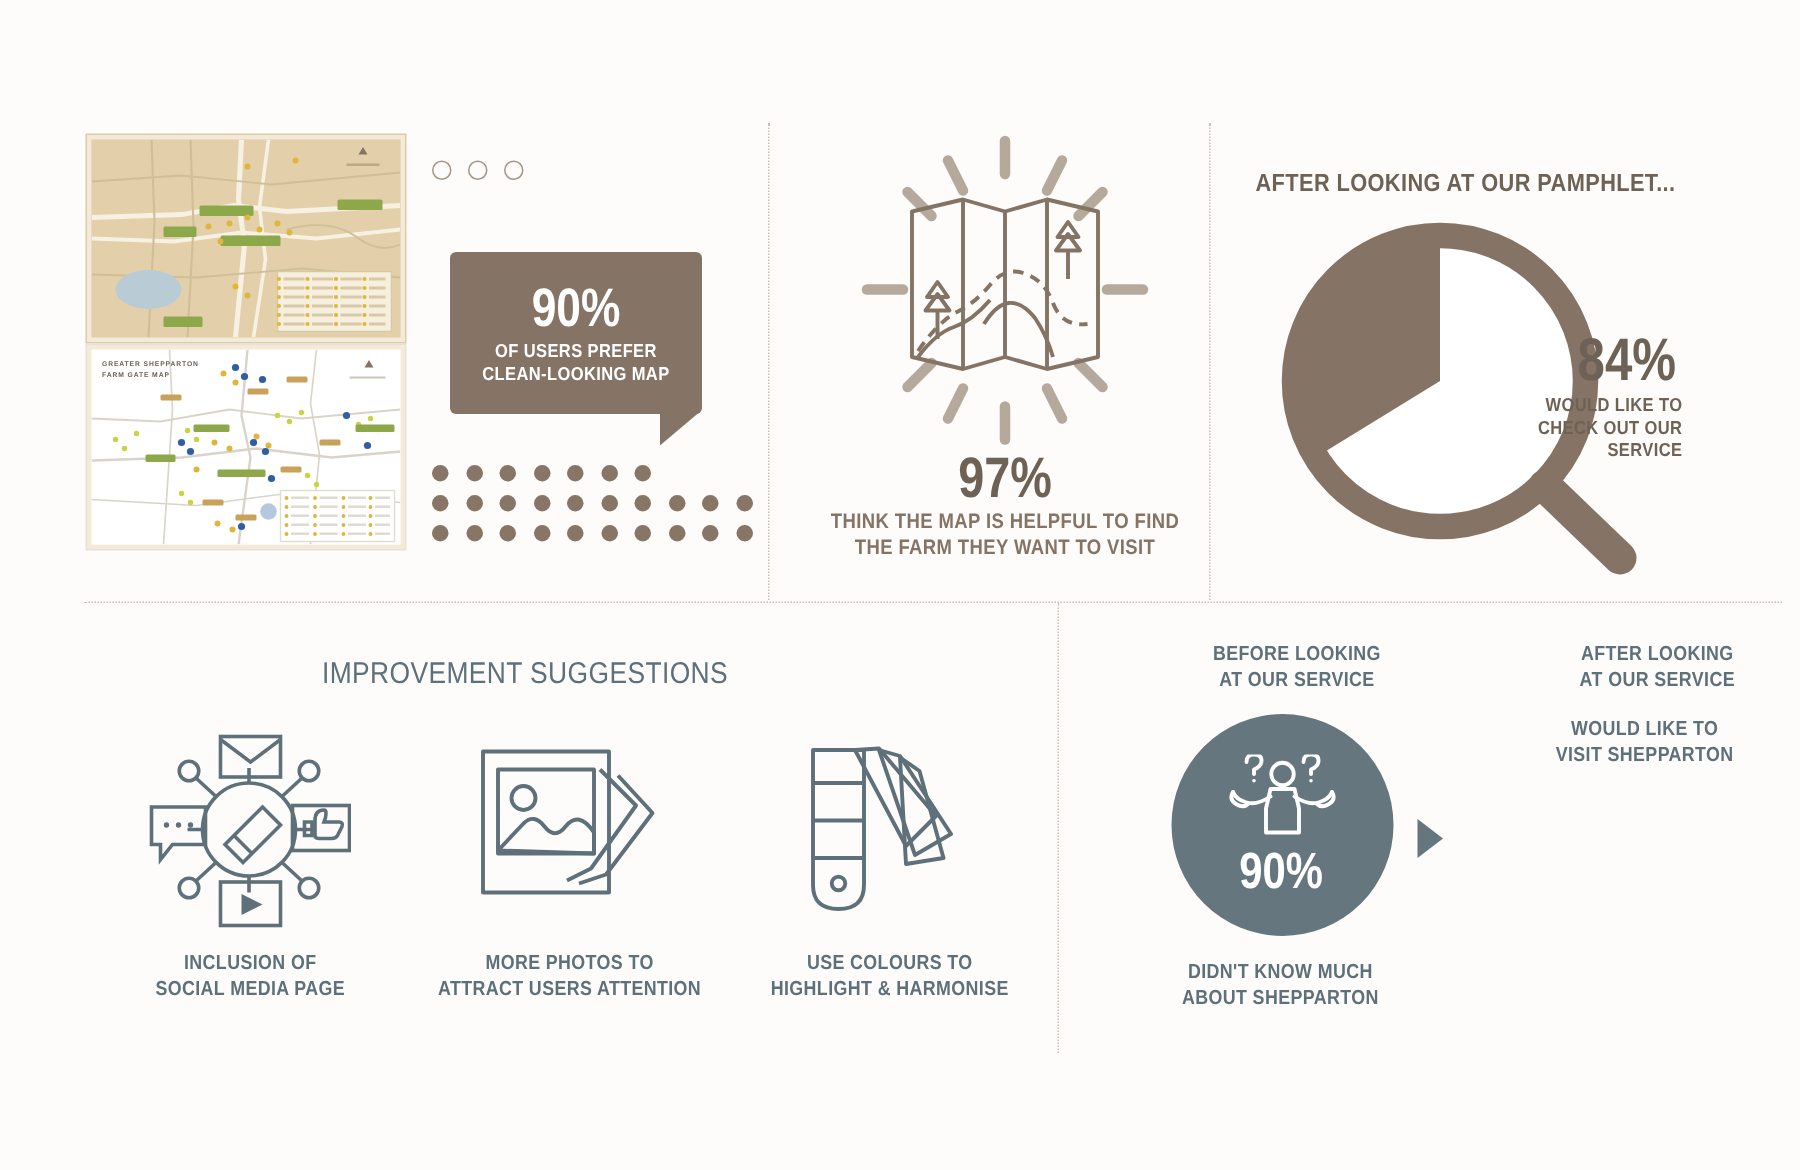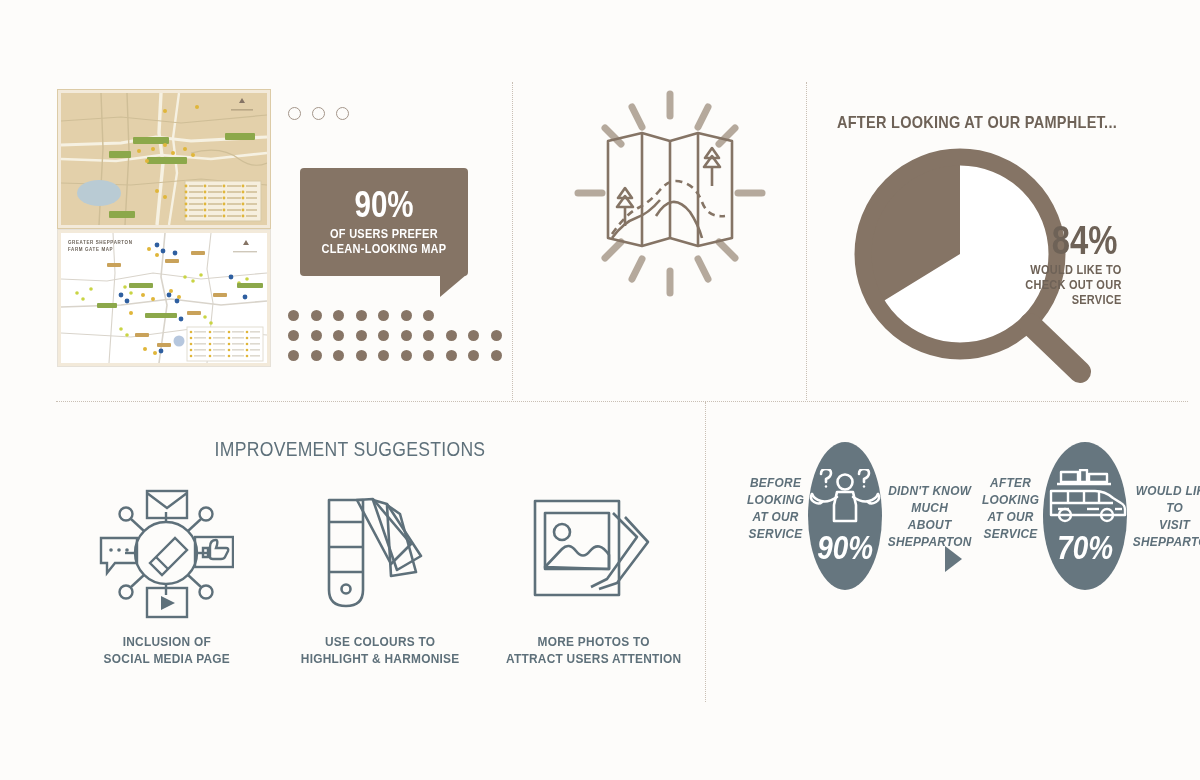--- a/index.html
+++ b/index.html
@@ -111,21 +111,21 @@
   .impr-icon { height: 135px; display: flex; align-items: center; justify-content: center; }
   .impr-label {
     margin-top: 14px; text-align: center; font-size: 13.5px; color: #5E707A; line-height: 1.25;
   }
 
   
   .ba-row {
     position: absolute; left: 728px; top: 428px; width: 450px;
     display: flex; align-items: flex-start; justify-content: center; gap: 16px;
   }
-  .ba-col { width: 186px; display: flex; flex-direction: row; align-items: center; font-style: italic; }
+  .ba-col { width: 186px; display: flex; flex-direction: column; align-items: flex-end; }
   .ba-head { text-align: center; font-size: 13.5px; color: #5E707A; line-height: 1.25; }
   .circle {
     width: 148px; height: 148px; border-radius: 50%; background: #66767F;
     margin-top: 14px; display: flex; flex-direction: column;
     align-items: center; justify-content: center; gap: 2px;
   }
   .circle .pct { font-size: 34px; color: #FFFFFF; }
   .ba-foot { margin-top: 16px; text-align: center; font-size: 13.5px; color: #5E707A; line-height: 1.25; }
   .arrow {
     width: 0; height: 0; margin-top: 118px;
@@ -434,20 +434,27 @@
             <path d="M97 121 L105 110 L113 121 Z"></path>
           </g>
           <g>
             <line x1="192" y1="80" x2="192" y2="100"></line>
             <path d="M185 72 L192 62 L199 72 Z"></path>
             <path d="M184 81 L192 70 L200 81 Z"></path>
           </g>
         </g>
       </svg>
     </div>
+    <div class="center-capt">
+      <div class="big-pct pct">97%</div>
+      <div class="cap sub">
+        <span>THINK THE MAP IS HELPFUL TO FIND</span><br>
+        <span>THE FARM THEY WANT TO VISIT</span>
+      </div>
+    </div>
   </div>
 
   <div class="right-block">
     <div class="cap right-title">AFTER LOOKING AT OUR PAMPHLET...</div>
     <div class="mag-wrap">
       <svg width="330" height="250" viewBox="0 0 330 250">
 
         <circle cx="148" cy="110" r="97" fill="#FFFFFF"></circle>
 
         <path d="M148 110 L148 13 A97 97 0 0 0 51 110 A97 97 0 0 0 65 161 Z" fill="#857465"></path>
@@ -508,51 +515,51 @@
         </svg>
       </div>
       <div class="cap impr-label">
         <span>INCLUSION OF</span><br>
         <span>SOCIAL MEDIA PAGE</span>
       </div>
     </div>
 
     <div class="impr-item">
       <div class="impr-icon">
+        <svg width="128" height="120" viewBox="0 0 128 120" fill="none" stroke="#5E707A" stroke-width="2.6" stroke-linejoin="round">
+          <path d="M96 24 L119 49 L88 90 L70 96"></path>
+          <path d="M84 20 L108 44 L78 86 L62 94"></path>
+          <rect x="6" y="8" width="84" height="94"></rect>
+          <rect x="16" y="20" width="64" height="56"></rect>
+          <circle cx="33" cy="39" r="8"></circle>
+          <path d="M16 74 L33 56 Q40 49 47 58 Q54 67 61 58 Q70 47 80 62 L80 76 Z"></path>
+        </svg>
+      </div>
+      <div class="cap impr-label">
+        <span>MORE PHOTOS TO</span><br>
+        <span>ATTRACT USERS ATTENTION</span>
+      </div>
+    </div>
+
+    <div class="impr-item">
+      <div class="impr-icon">
         <svg width="126" height="122" viewBox="0 0 126 122" fill="none" stroke="#5E707A" stroke-width="2.6" stroke-linejoin="round">
           <path d="M40 8 L56 7 L94 52 L74 72 Z"></path>
           <path d="M56 8 L70 12 L104 64 L80 78 Z"></path>
           <path d="M70 13 L83 22 L99 80 L74 84 Z"></path>
           <path d="M12 8 L46 8 L46 98 Q46 114 29 114 Q12 114 12 98 Z"></path>
           <line x1="12" y1="30" x2="46" y2="30"></line>
           <line x1="12" y1="55" x2="46" y2="55"></line>
           <line x1="12" y1="80" x2="46" y2="80"></line>
           <circle cx="29" cy="97" r="4.5"></circle>
         </svg>
       </div>
       <div class="cap impr-label">
         <span>USE COLOURS TO</span><br>
         <span>HIGHLIGHT &amp; HARMONISE</span>
-      </div>
-    </div>
-
-    <div class="impr-item">
-      <div class="impr-icon">
-        <svg width="128" height="120" viewBox="0 0 128 120" fill="none" stroke="#5E707A" stroke-width="2.6" stroke-linejoin="round">
-          <path d="M96 24 L119 49 L88 90 L70 96"></path>
-          <path d="M84 20 L108 44 L78 86 L62 94"></path>
-          <rect x="6" y="8" width="84" height="94"></rect>
-          <rect x="16" y="20" width="64" height="56"></rect>
-          <circle cx="33" cy="39" r="8"></circle>
-          <path d="M16 74 L33 56 Q40 49 47 58 Q54 67 61 58 Q70 47 80 62 L80 76 Z"></path>
-        </svg>
-      </div>
-      <div class="cap impr-label">
-        <span>MORE PHOTOS TO</span><br>
-        <span>ATTRACT USERS ATTENTION</span>
       </div>
     </div>
 
   </div>
 
   <div class="ba-row">
 
     <div class="ba-col">
       <div class="cap ba-head">
         <span>BEFORE LOOKING</span><br>
@@ -579,39 +586,20 @@
       </div>
     </div>
 
     <div class="arrow"></div>
 
     <div class="ba-col">
       <div class="cap ba-head">
         <span>AFTER LOOKING</span><br>
         <span>AT OUR SERVICE</span>
       </div>
-      <div class="circle">
-        <svg width="84" height="60" viewBox="0 0 84 60" fill="none" stroke="#FFFFFF" stroke-width="2.4" stroke-linejoin="round">
-          <rect x="18" y="3" width="17" height="10"></rect>
-          <rect x="37" y="1" width="7" height="12"></rect>
-          <rect x="46" y="5" width="18" height="8"></rect>
-          <line x1="14" y1="15" x2="68" y2="15"></line>
-          <path d="M8 22 L52 22 Q62 22 70 29 L78 34 Q82 36 82 41 L82 46 L8 46 Z"></path>
-          <line x1="8" y1="34" x2="70" y2="34"></line>
-          <line x1="25" y1="22" x2="25" y2="34"></line>
-          <line x1="41" y1="22" x2="41" y2="34"></line>
-          <line x1="56" y1="23" x2="56" y2="34"></line>
-          <circle cx="22" cy="46" r="6"></circle>
-          <circle cx="64" cy="46" r="6"></circle>
-          <line x1="15" y1="40" x2="26" y2="40"></line>
-          <line x1="44" y1="40" x2="56" y2="40"></line>
-          <line x1="72" y1="40" x2="79" y2="40"></line>
-        </svg>
-        <div class="big-pct pct">70%</div>
-      </div>
       <div class="cap ba-foot">
         <span>WOULD LIKE TO</span><br>
         <span>VISIT SHEPPARTON</span>
       </div>
     </div>
 
   </div>
 
 </div>
 

